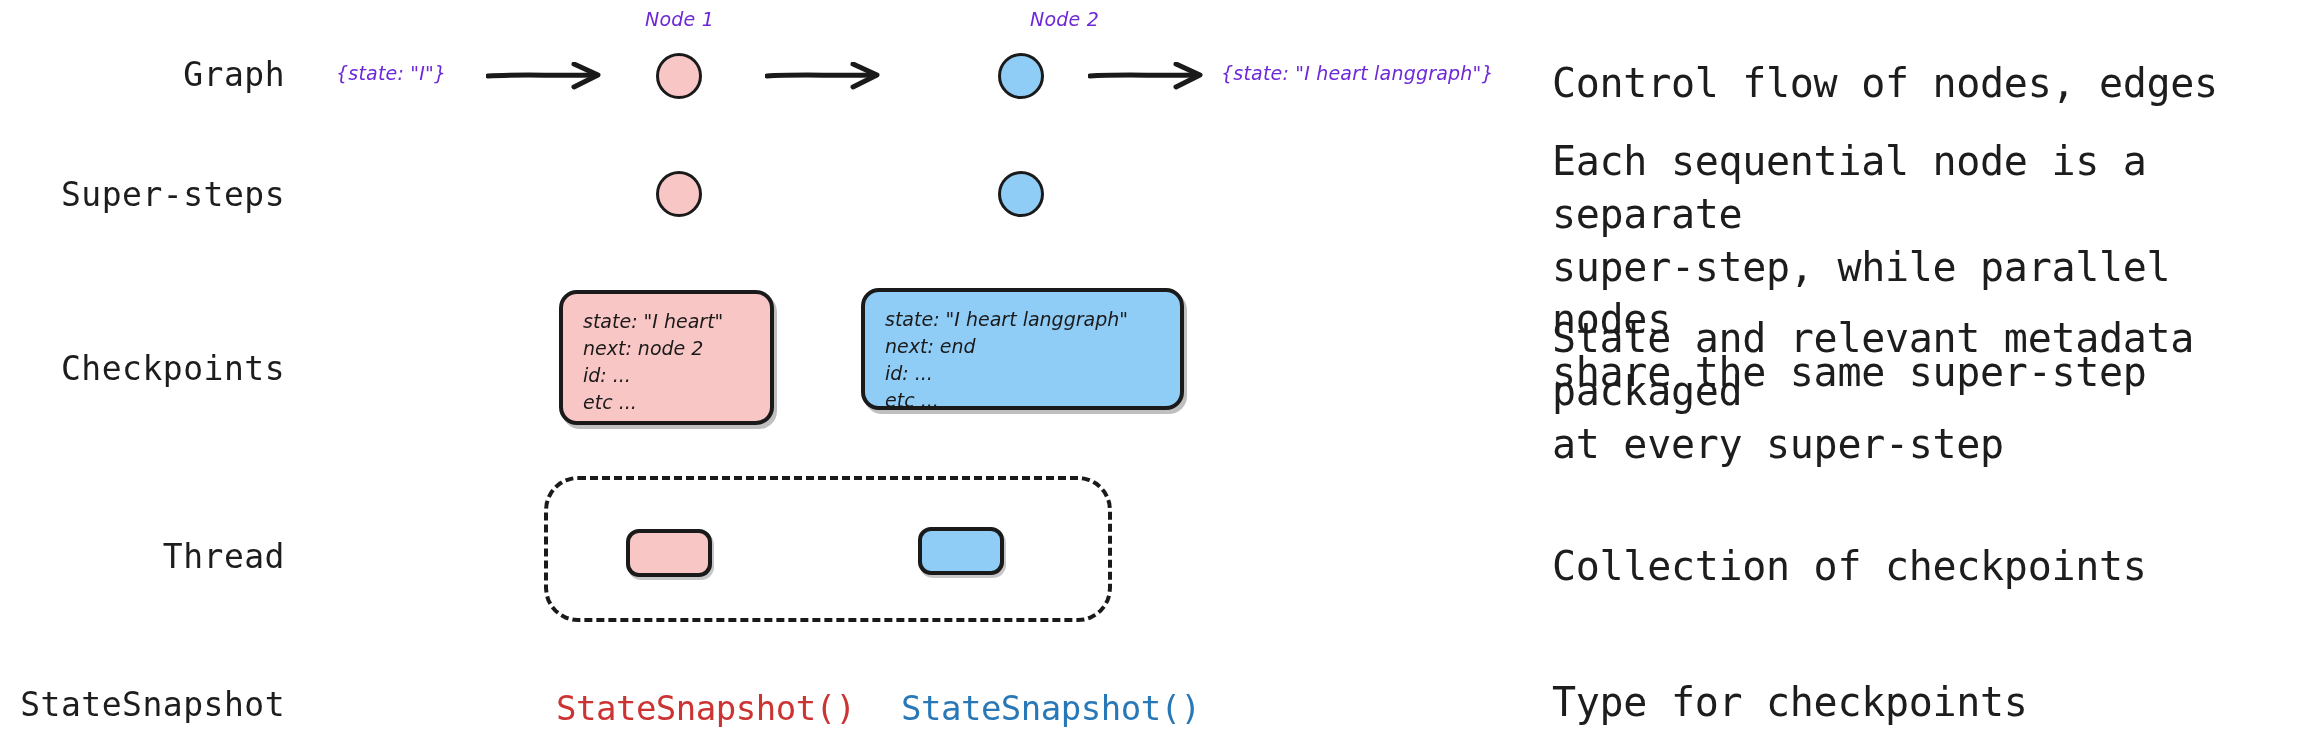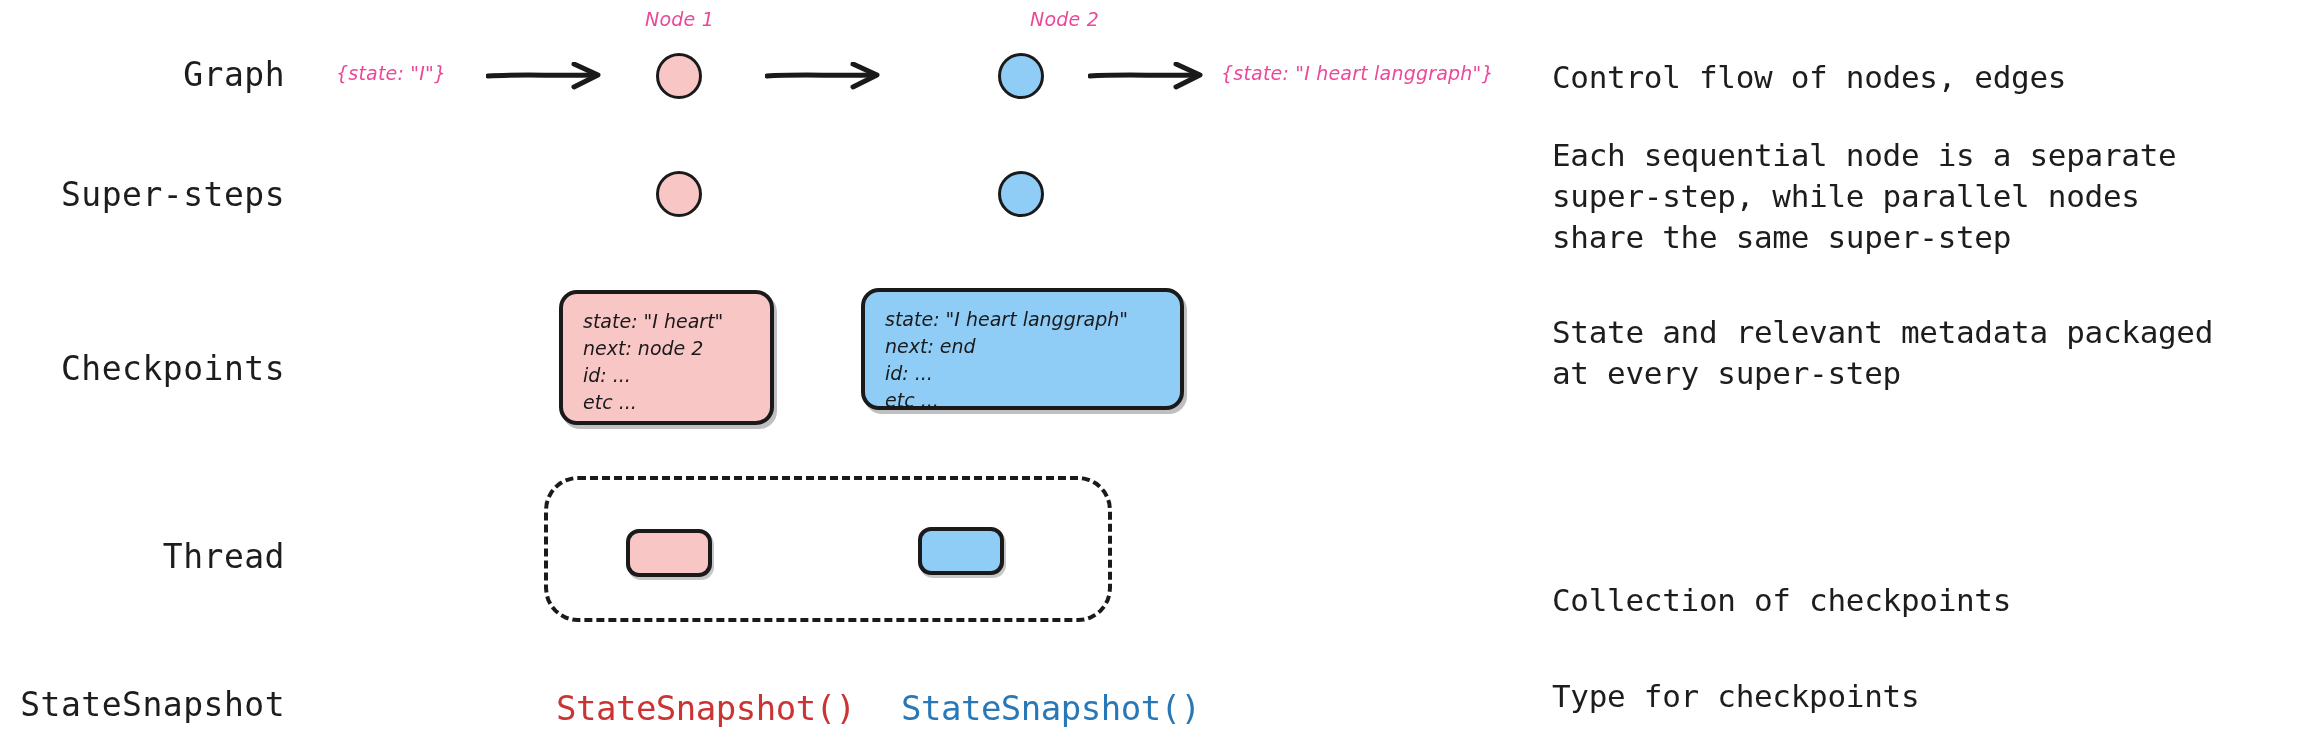--- a/index.html
+++ b/index.html
@@ -34,35 +34,35 @@
     color: #1d1d1d;
     line-height: 1;
   }
 
   
   .row-desc {
     position: absolute;
     left: 1552px;
     width: 760px;
     font-family: "DejaVu Sans Mono", "Liberation Mono", monospace;
-    font-size: 31px;
+    font-size: 40px;
     font-weight: 400;
     color: #1d1d1d;
     line-height: 1.32;
     white-space: pre-line;
     letter-spacing: -0.3px;
   }
 
   
   .hand {
     position: absolute;
     font-family: "DejaVu Sans", "Liberation Sans", sans-serif;
     font-size: 19px;
     font-style: italic;
-    color: #ec4899;
+    color: #6d28d9;
     white-space: nowrap;
     letter-spacing: 0.2px;
   }
 
   
   .node-circle {
     position: absolute;
     width: 46px;
     height: 46px;
     border-radius: 50%;
@@ -188,21 +188,21 @@
   <div class="row-desc" style="top:312px;">State and relevant metadata packaged
 at every super-step</div>
 
   <div class="row-label" style="top:540px;">Thread</div>
 
   <div class="thread-group" style="left:544px; top:476px; width:568px; height:146px;">
     <div class="thread-chip fill-pink" style="left:78px; top:49px;"></div>
     <div class="thread-chip fill-blue" style="left:370px; top:47px;"></div>
   </div>
 
-  <div class="row-desc" style="top:540px;margin-top:40px;">Collection of checkpoints</div>
+  <div class="row-desc" style="top:540px;">Collection of checkpoints</div>
 
   <div class="row-label" style="top:688px;">StateSnapshot</div>
 
   <div class="snap-label" style="left:556px; top:688px; color:#cc3333;">StateSnapshot()</div>
 
   <div class="snap-label" style="left:901px; top:688px; color:#2878b8;">StateSnapshot()</div>
 
   <div class="row-desc" style="top:676px;">Type for checkpoints</div>
 
 </div>

